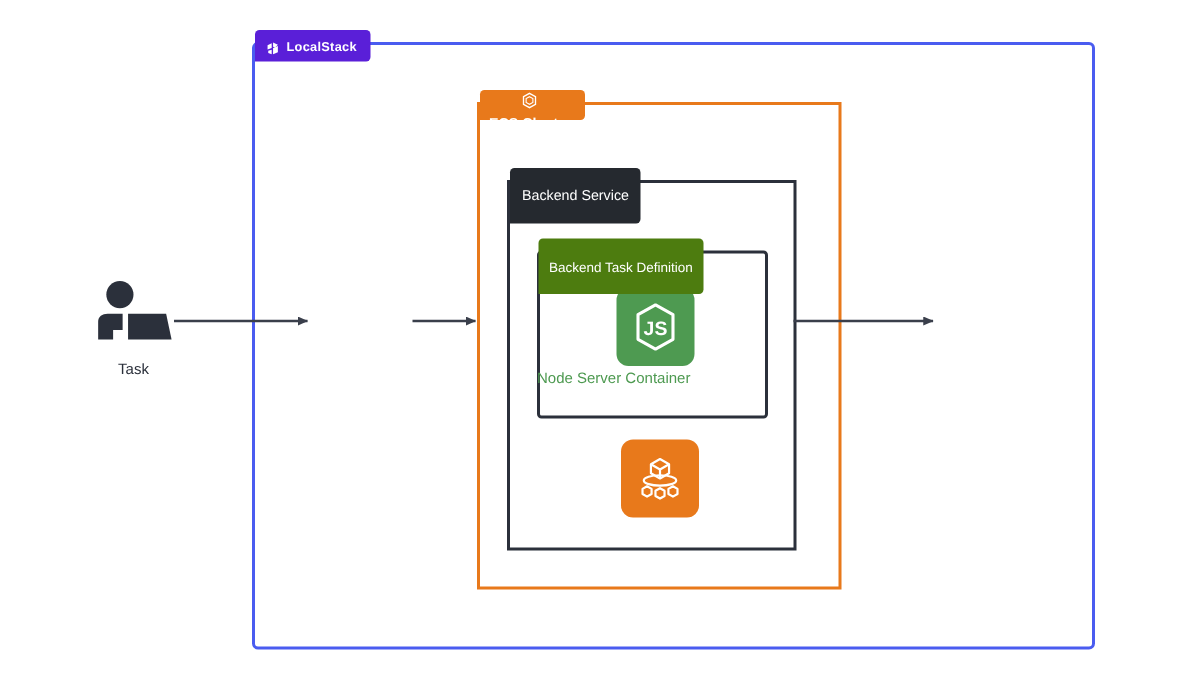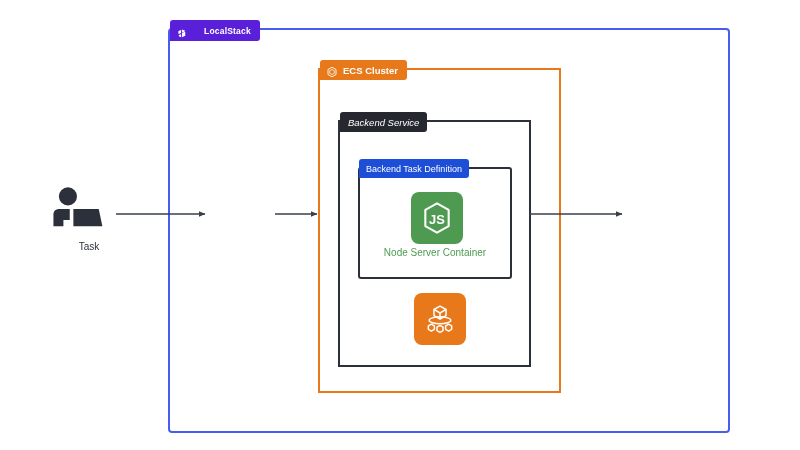--- a/index.html
+++ b/index.html
@@ -32,21 +32,21 @@
     border-radius: 4px;
     background: transparent;
   }
   #localstack-badge {
     left: 170px; top: 20px;
     height: 21px;
     background: #5A1FD8;
     border-radius: 3px 3px 3px 0;
     display: flex;
     align-items: center;
-    gap: 16px;
+    gap: 3px;
     padding: 0 9px 0 7px;
     z-index: 6;
   }
   #localstack-badge .ls-label {
     color: #ffffff;
     font-size: 8.5px;
     font-weight: 700;
     letter-spacing: .2px;
     white-space: nowrap;
   }
@@ -61,80 +61,80 @@
   #ecs-cluster-badge {
     left: 320px; top: 60px;
     height: 20px;
     background: #E8791B;
     border-radius: 3px 3px 3px 0;
     display: flex;
     align-items: center;
     gap: 5px;
     padding: 0 9px 0 6px;
     z-index: 6;
+    flex-direction: column;
   }
   #ecs-cluster-badge .cl-label {
     color: #ffffff;
     font-size: 9.5px;
     font-weight: 600;
     white-space: nowrap;
   }
 
   
   #backend-service-boundary {
     left: 338px; top: 120px;
     width: 193px; height: 247px;
     border: 2px solid #2B303B;
     background: transparent;
   }
   #backend-service-badge {
     left: 340px; top: 112px;
-    height: 20px;
+    height: 37px;
     background: #25292F;
     border-radius: 3px 3px 3px 0;
     display: flex;
     align-items: center;
     padding: 0 8px;
     z-index: 6;
-    font-style: italic;
   }
   #backend-service-badge .bs-label {
     color: #ffffff;
     font-size: 9.5px;
     font-weight: 500;
     white-space: nowrap;
   }
 
   
   #task-definition-boundary {
     left: 358px; top: 167px;
     width: 154px; height: 112px;
     border: 2px solid #2B303B;
     border-radius: 3px;
     background: transparent;
   }
   #task-definition-badge {
     left: 359px; top: 159px;
-    height: 19px;
-    background: #1d4ed8;
+    height: 37px;
+    background: #4d7c0f;
     border-radius: 3px 3px 3px 0;
     display: flex;
     align-items: center;
     padding: 0 7px;
     z-index: 6;
   }
   #task-definition-badge .td-label {
     color: #ffffff;
     font-size: 9px;
     font-weight: 500;
     white-space: nowrap;
   }
 
   
-  .node { position: absolute; display: flex; flex-direction: column; }
+  .node { position: absolute; display: flex; flex-direction: column; align-items: center; }
   .node-label {
     margin-top: 7px;
     font-size: 10px;
     white-space: nowrap;
     text-align: center;
   }
   .icon-tile {
     width: 52px; height: 52px;
     border-radius: 9px;
     display: flex; align-items: center; justify-content: center;
@@ -151,21 +151,21 @@
   }
   #node-elb .node-label { color: #7C3AED; font-weight: 600; }
 
   
   #node-server { left: 411px; top: 192px; width: 52px; }
   #node-server .icon-tile { background: #4E9A51; border-radius: 8px; }
   #node-server-label {
     position: absolute;
     left: 358px; top: 247px;
     width: 154px;
-    text-align: center;
+    text-align: left;
     font-size: 10px;
     color: #4E9A51;
   }
 
   
   #node-ecs-task { left: 414px; top: 293px; width: 52px; }
   #node-ecs-task .icon-tile { background: #E8791B; border-radius: 8px; }
 
   
   #node-ecr { left: 626px; top: 190px; width: 54px; }

